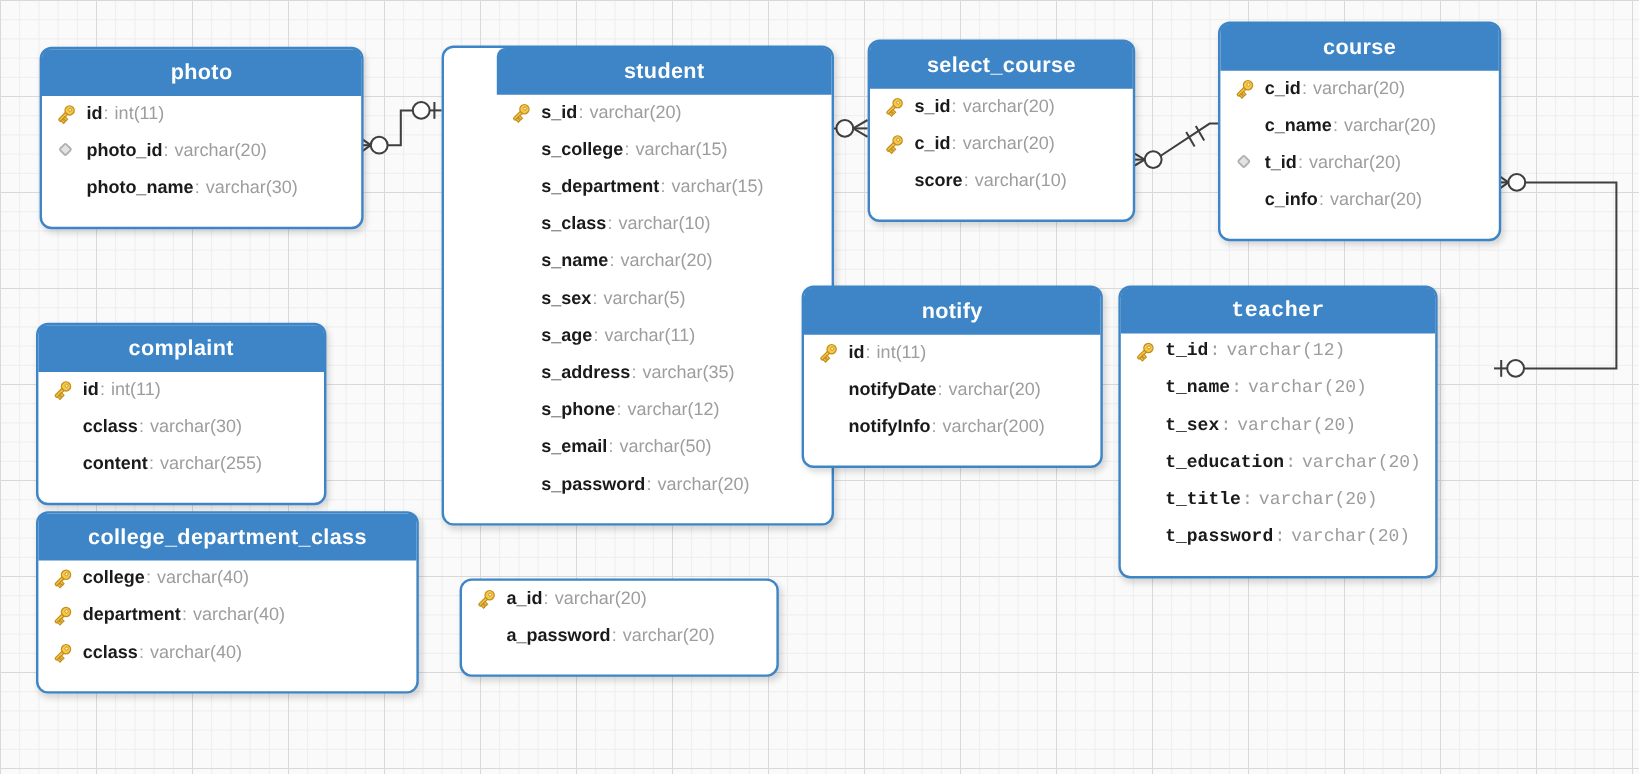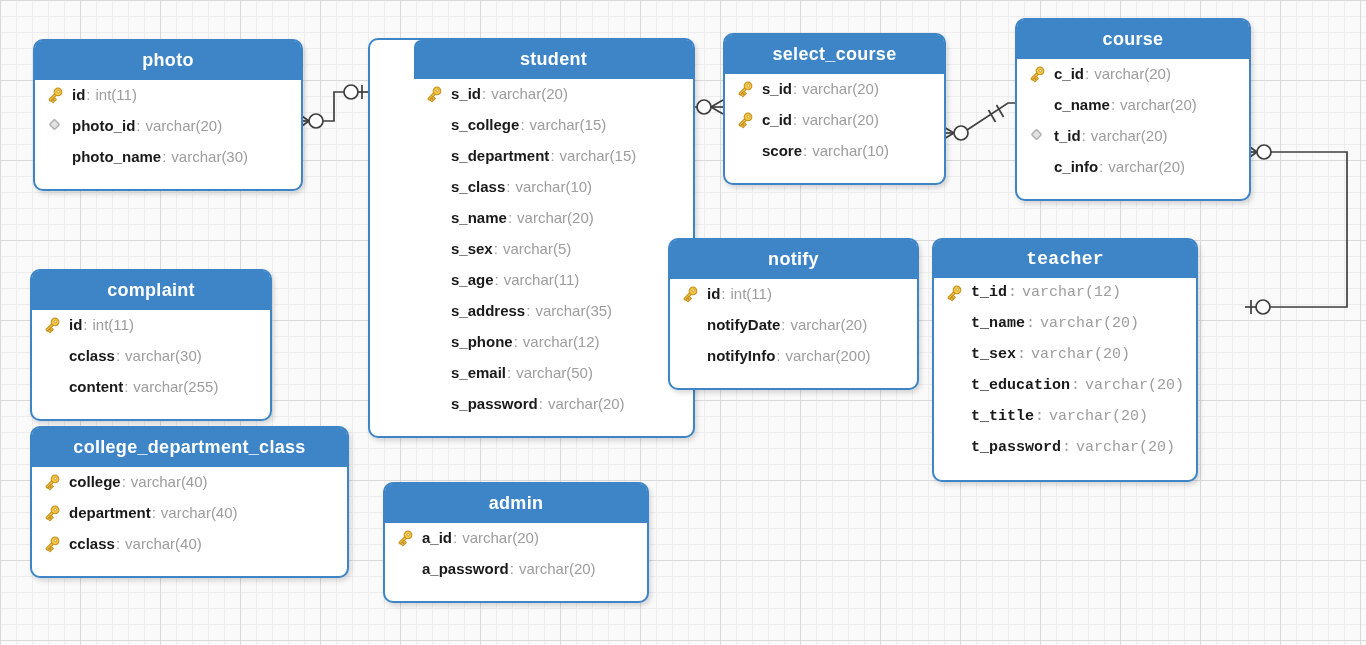--- a/index.html
+++ b/index.html
@@ -455,21 +455,20 @@
     </g>
   </svg>
           </span>
           <span class="fname">cclass</span>
           <span class="fsep">:</span>
           <span class="ftype">varchar(40)</span>
         </div>
       </div>
     </div>
     <div class="card" style="left: 383px; top: 482px; width: 262px;">
-      <div class="card-header"><span>admin</span></div>
       <div class="card-body">
         <div class="frow">
           <span class="ficon">
             <svg width="19" height="19" viewBox="0 0 18 18">
     <g transform="rotate(45 9 9)">
       <rect x="7.9" y="6.8" width="2.3" height="9" rx="1" fill="#f6c843" stroke="#c28e1f" stroke-width="1"></rect>
       <rect x="9.9" y="10.4" width="3" height="1.8" fill="#f6c843" stroke="#c28e1f" stroke-width="0.9"></rect>
       <rect x="9.9" y="13.1" width="3" height="1.8" fill="#f6c843" stroke="#c28e1f" stroke-width="0.9"></rect>
       <circle cx="9" cy="4.3" r="3.6" fill="#f6c843" stroke="#c28e1f" stroke-width="1.1"></circle>
       <circle cx="9" cy="3.7" r="1.2" fill="#fdf4cf" stroke="#c28e1f" stroke-width="0.7"></circle>

